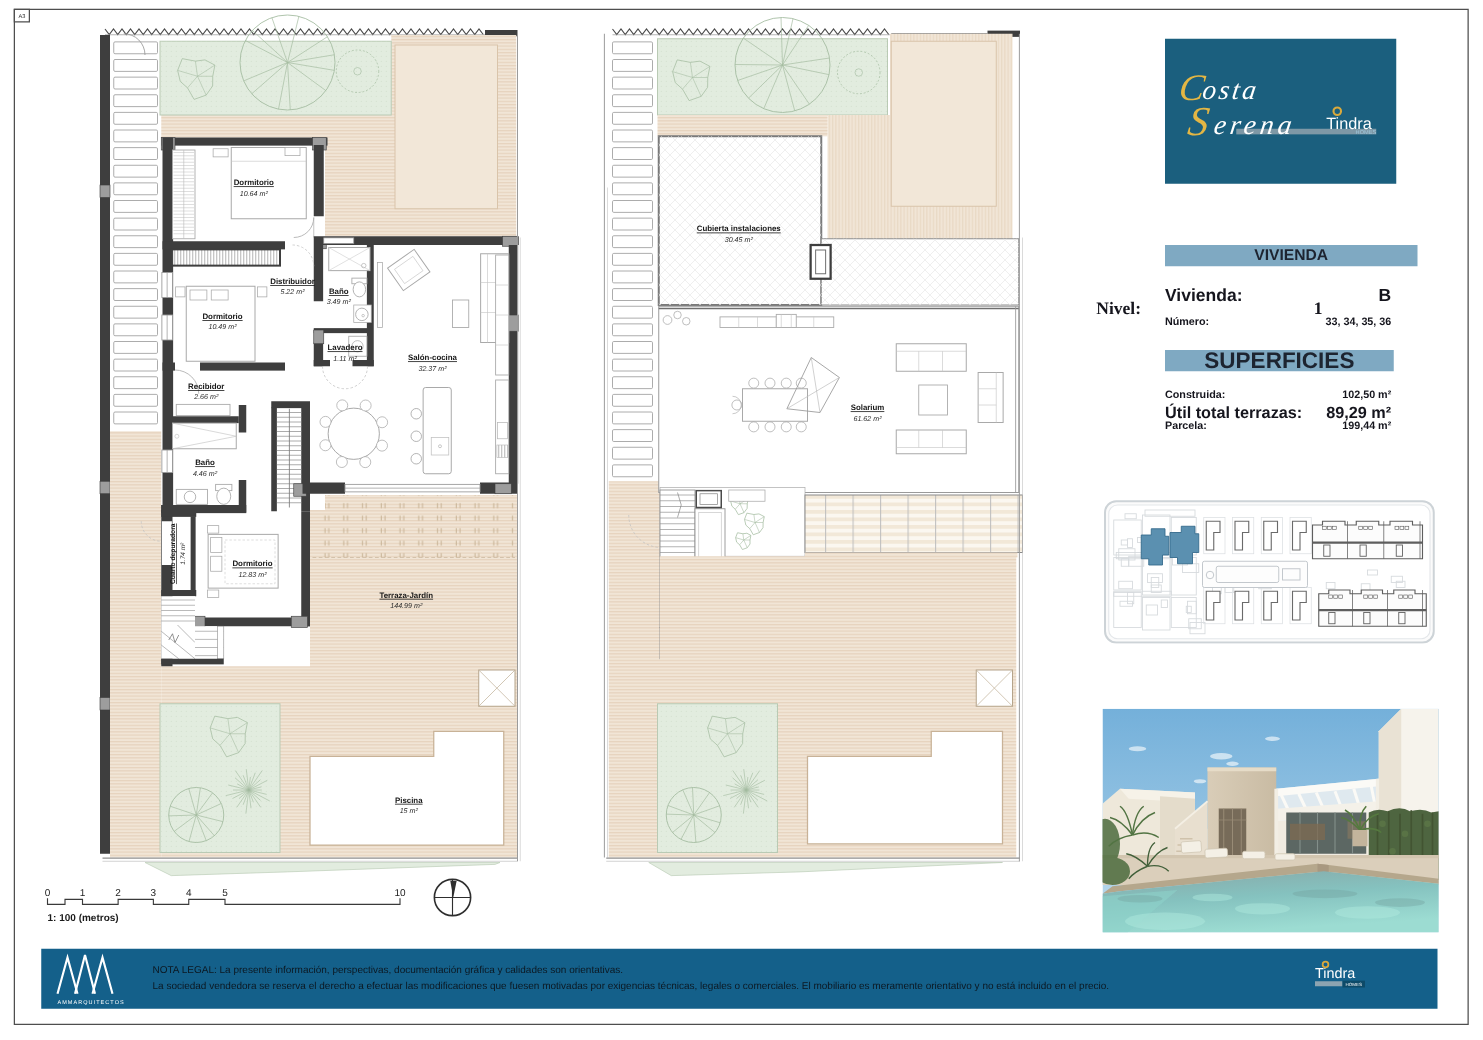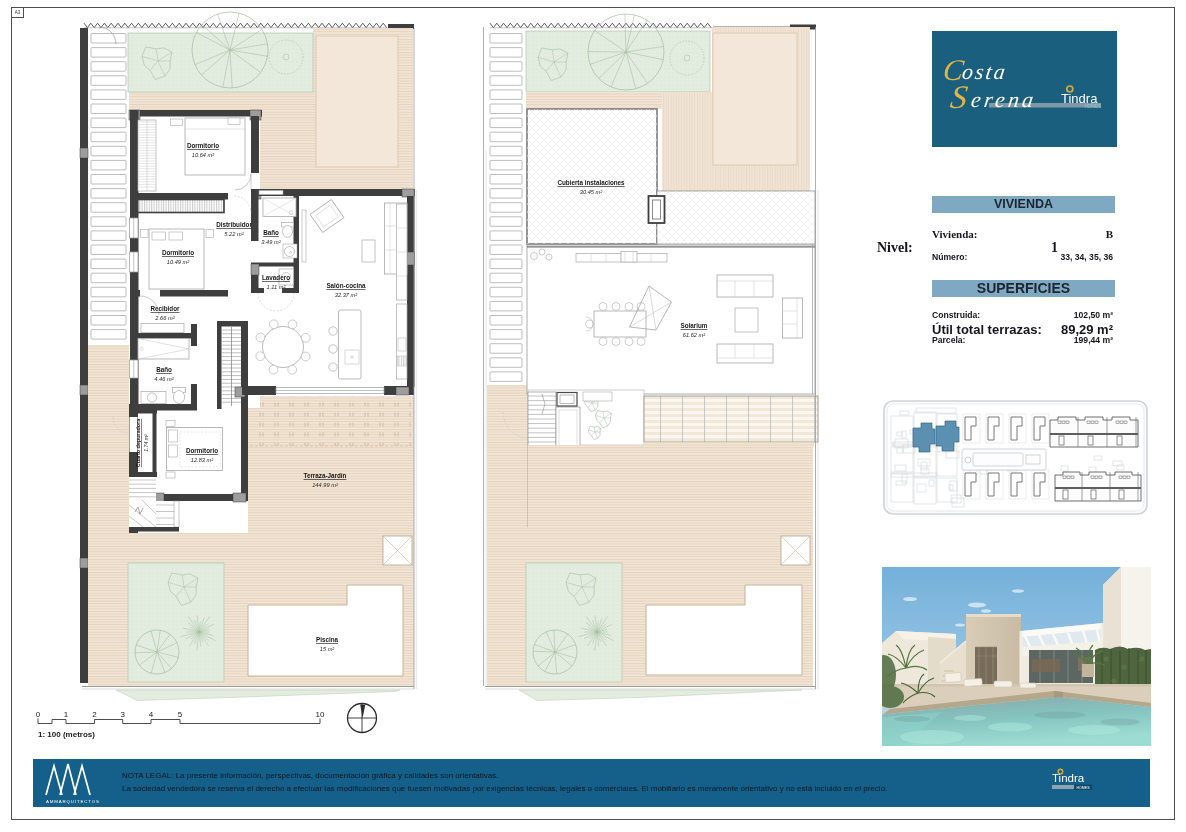--- a/index.html
+++ b/index.html
@@ -735,27 +735,27 @@
 <text x="49" y="76" font-size="22" fill="#ffffff" font-family="&quot;Liberation Serif&quot;, serif" font-style="italic" letter-spacing="3.2">erena</text>
 </g>
 
 <g>
 <text x="129" y="72" font-size="13" fill="#ffffff" font-family="&quot;Liberation Sans&quot;, sans-serif">Tindra</text>
 <circle cx="137.8" cy="58" r="3" stroke="#d9a93c" stroke-width="1.7" fill="none"></circle>
 </g>
 </svg>
 </div>
 
-<div class="abs" style="left:932px;top:196px;width:183px;height:16.5px;background:#7fa9c2;text-align:center;font-size:12.5px;font-weight:bold;color:#1d2430;line-height:17px;">VIVIENDA</div>
-
-<div class="abs" style="left:932px;top:227.5px;width:181px;font-size:11px;font-weight:bold;color:#15151d;font-family:Liberation Serif, serif;"><span>Vivienda:</span><span style="float:right">B</span></div>
+<div class="abs" style="left:932px;top:196px;width:202px;height:16.5px;background:#7fa9c2;text-align:center;font-size:12.5px;font-weight:bold;color:#1d2430;line-height:17px;">VIVIENDA</div>
+
+<div class="abs" style="left:932px;top:227.5px;width:181px;font-size:14px;font-weight:bold;color:#15151d;"><span>Vivienda:</span><span style="float:right">B</span></div>
 <div class="abs" style="left:877px;top:239.8px;width:181px;font-size:14px;font-weight:bold;color:#15151d;font-family:Liberation Serif, serif;"><span>Nivel:</span><span style="float:right">1</span></div>
 <div class="abs" style="left:932px;top:252.10000000000002px;width:181px;font-size:8.6px;font-weight:bold;color:#15151d;"><span>Número:</span><span style="float:right">33, 34, 35, 36</span></div>
 
-<div class="abs" style="left:932px;top:280px;width:183px;height:16.5px;background:#7fa9c2;text-align:center;font-size:14px;font-weight:bold;color:#1d2430;line-height:17px;">SUPERFICIES</div>
+<div class="abs" style="left:932px;top:280px;width:183px;height:16.5px;background:#7fa9c2;text-align:center;font-size:18px;font-weight:bold;color:#1d2430;line-height:17px;">SUPERFICIES</div>
 
 <div class="abs" style="left:932px;top:310.0px;width:181px;font-size:8.6px;font-weight:bold;color:#15151d;"><span>Construida:</span><span style="float:right">102,50 m²</span></div>
 <div class="abs" style="left:932px;top:322.3px;width:181px;font-size:13px;font-weight:bold;color:#15151d;"><span>Útil total terrazas:</span><span style="float:right">89,29 m²</span></div>
 <div class="abs" style="left:932px;top:334.6px;width:181px;font-size:8.6px;font-weight:bold;color:#15151d;"><span>Parcela:</span><span style="float:right">199,44 m²</span></div>
 
 <svg class="abs" style="left:883px;top:400px" width="265" height="115" viewBox="0 0 265 115" xmlns="http://www.w3.org/2000/svg">
     <rect x="1" y="1" width="263" height="113" rx="9" fill="#fbfbfb" stroke="#cdd3d7" stroke-width="1.6"></rect>
     <rect x="4" y="4" width="257" height="107" rx="7" fill="#ffffff" stroke="#e4e7ea" stroke-width="0.9"></rect>
     <g stroke="#d6dadd" stroke-width="0.7" fill="none">
       <rect x="8" y="16" width="22" height="28"></rect>

